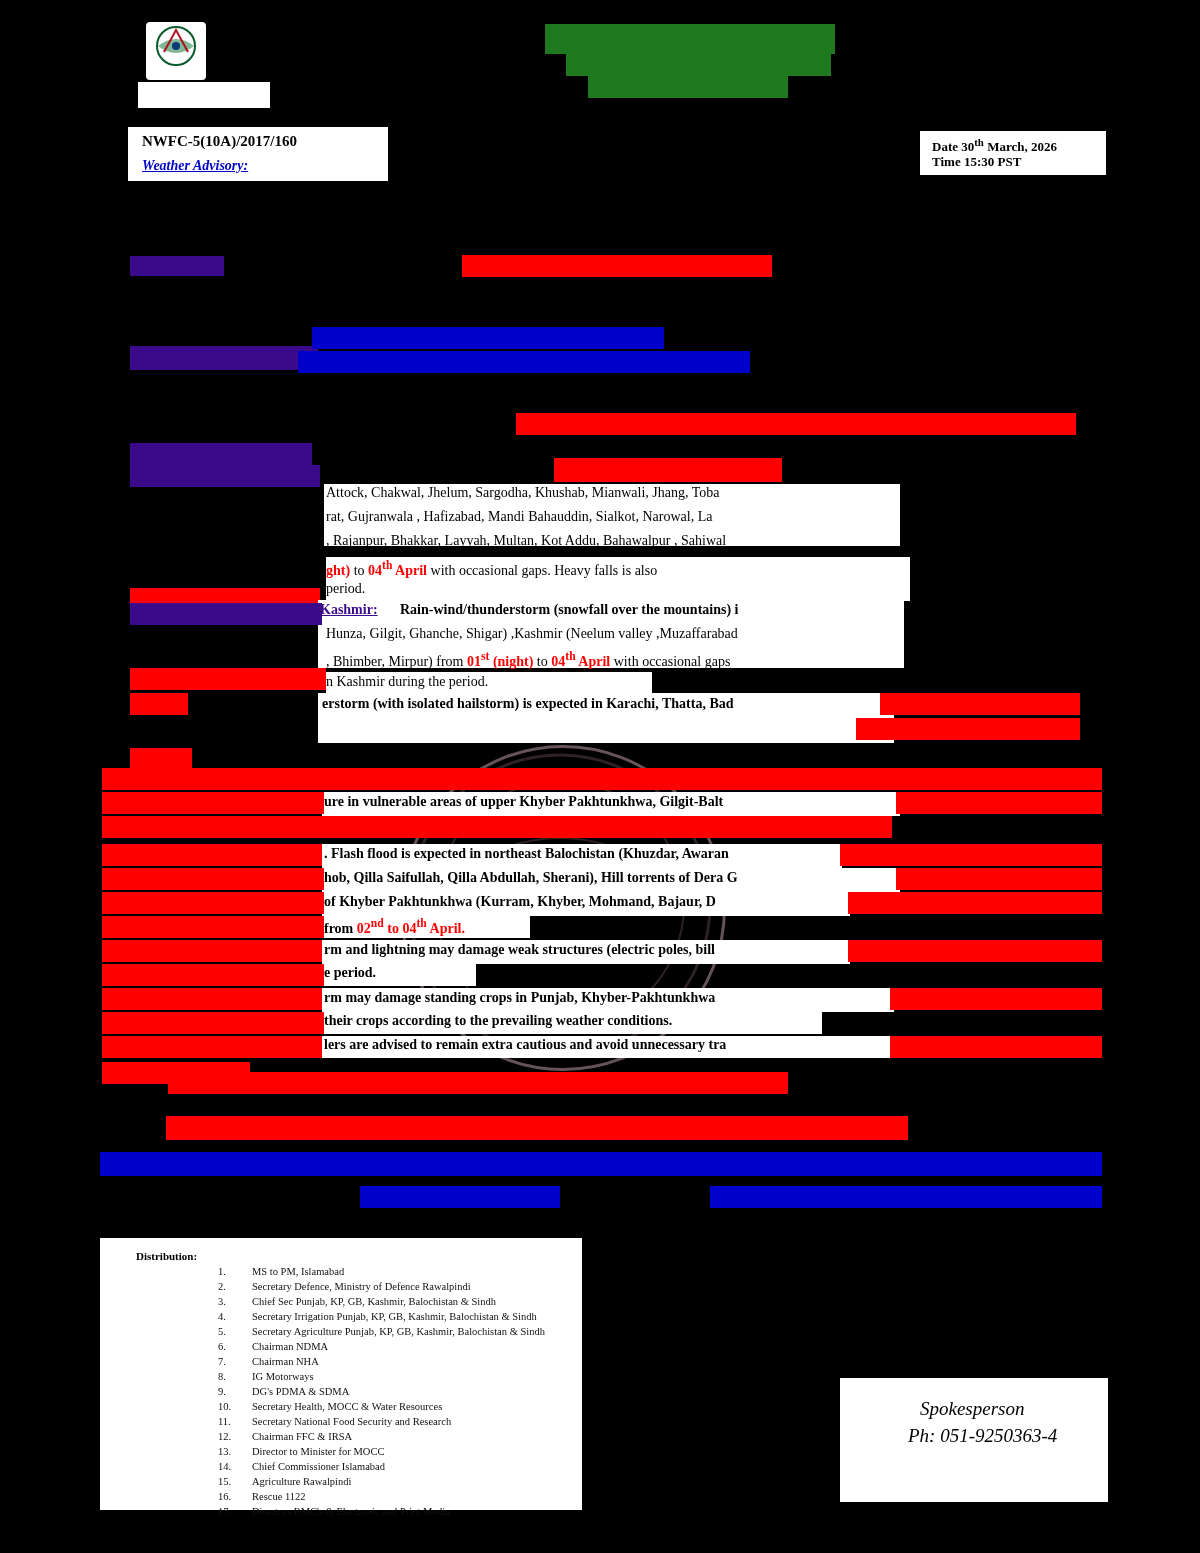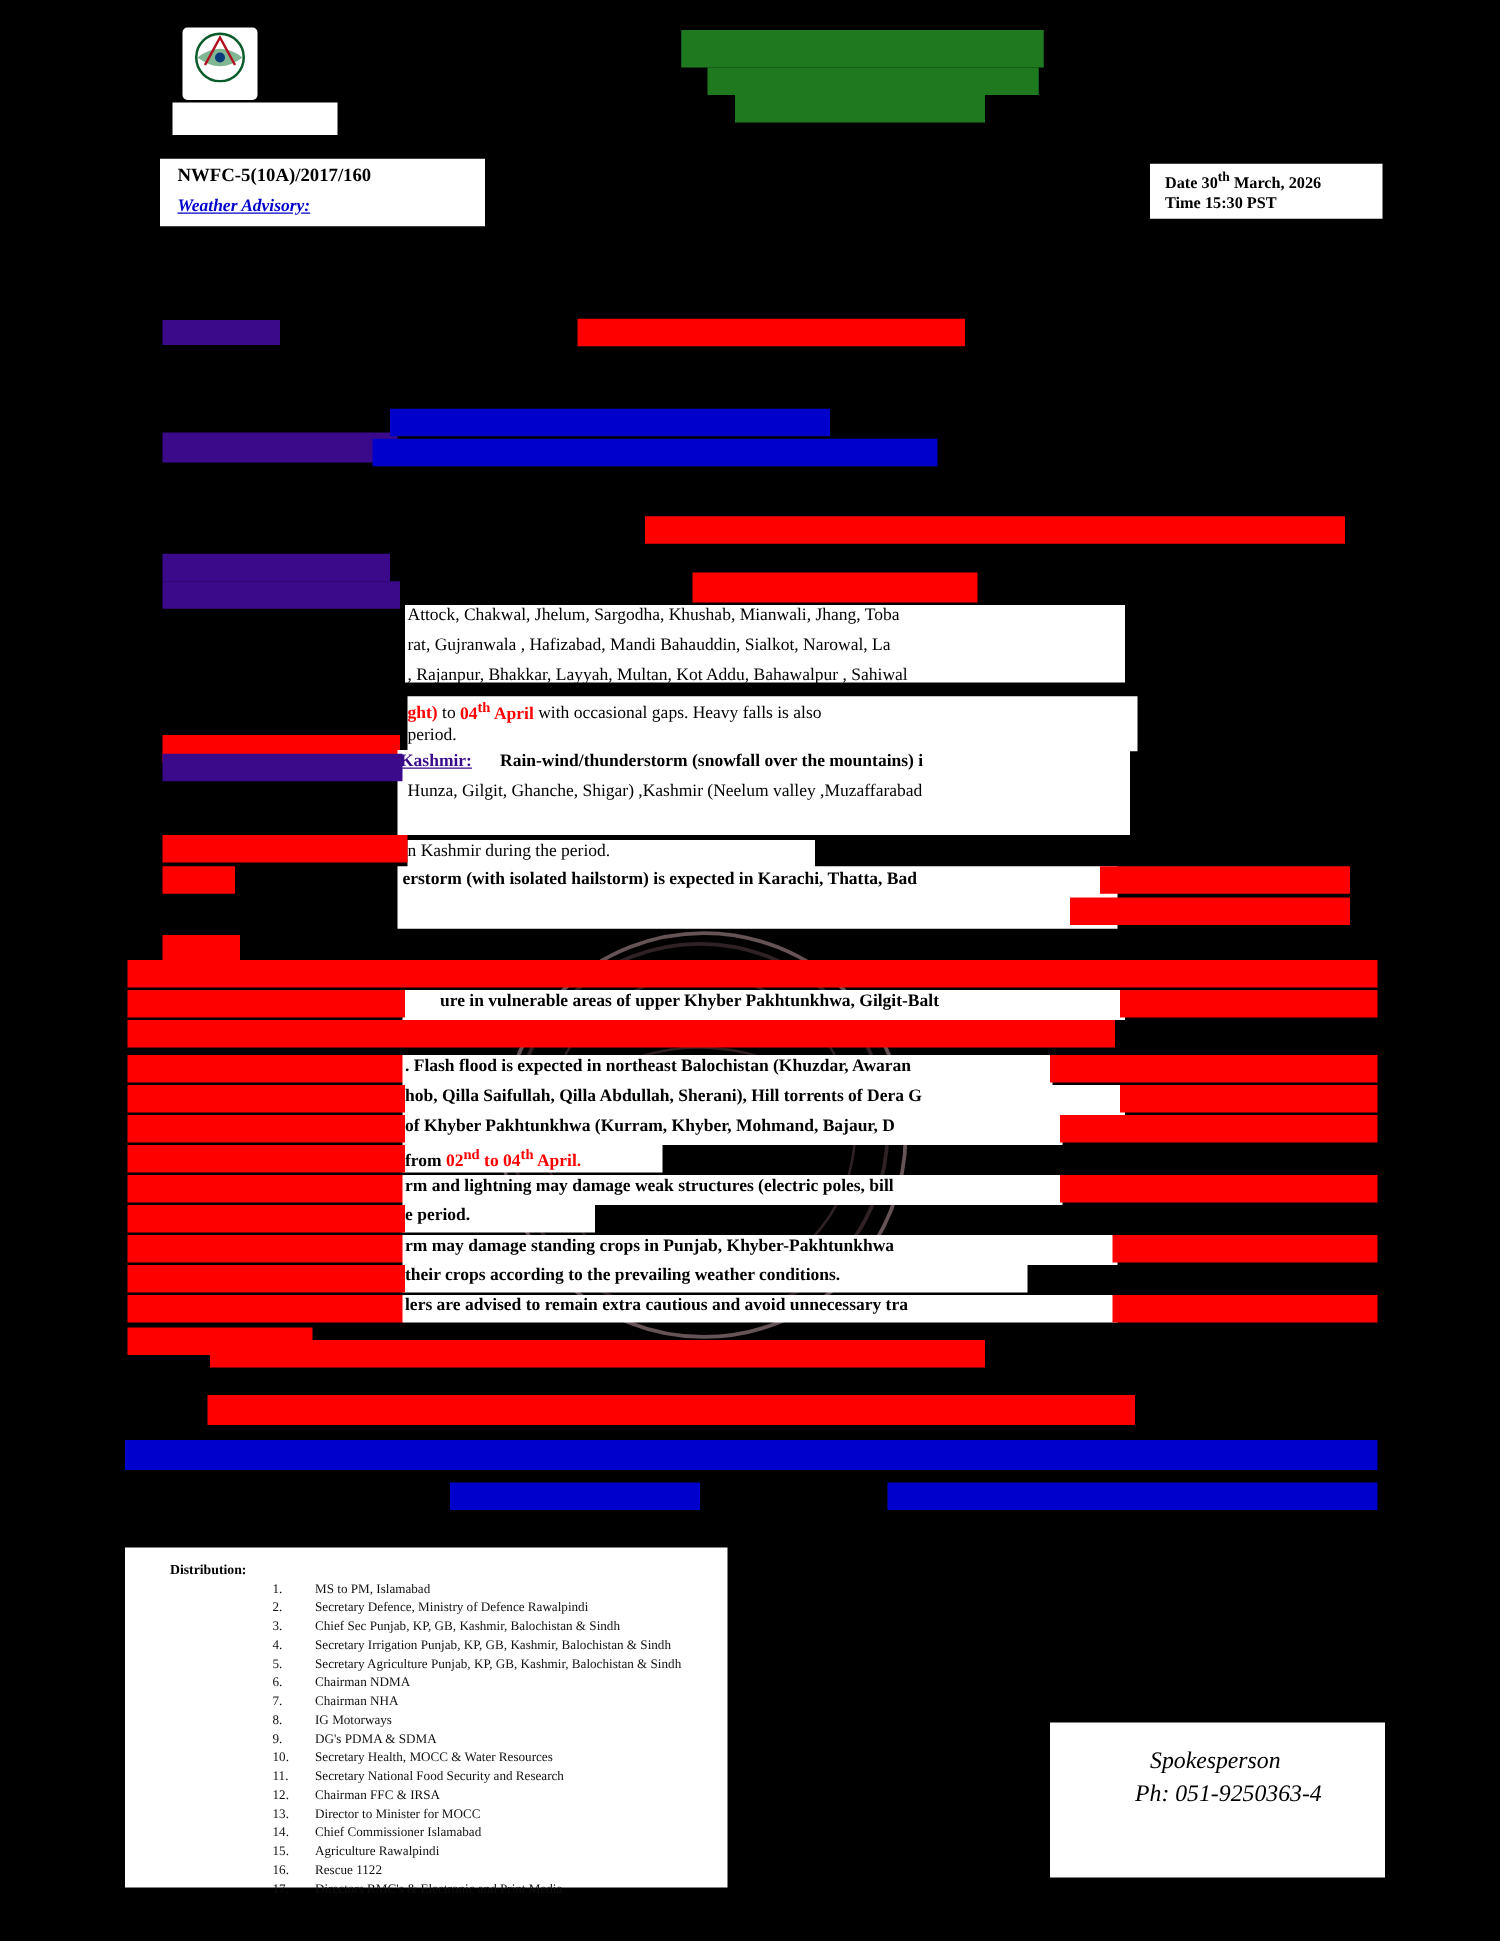--- a/index.html
+++ b/index.html
@@ -78,20 +78,21 @@
     <span class="bold red">ght)</span> to <span class="bold red">04<sup>th</sup> April</span> with occasional gaps. Heavy falls is also
   </div>
   <div class="txt black" style="left:326px;top:581px;font-size:14px;">period.</div>
   <div style="position:absolute;left:130px;top:588px;width:190px;height:22px;background:#ff0000;"></div>
 
   <div class="wbox" style="left:318px;top:600px;width:586px;height:68px;"></div>
   <div style="position:absolute;left:130px;top:603px;width:192px;height:22px;background:#3a0a8a;"></div>
   <div class="txt bold und" style="left:320px;top:602px;font-size:14px;color:#3a0a8a;">Kashmir:</div>
   <div class="txt bold black" style="left:400px;top:602px;font-size:14px;">Rain-wind/thunderstorm (snowfall over the mountains) i</div>
   <div class="txt black" style="left:326px;top:626px;font-size:14px;">Hunza, Gilgit, Ghanche, Shigar) ,Kashmir (Neelum valley ,Muzaffarabad</div>
+  <div class="txt black" style="left:326px;top:650px;font-size:14px;">, Bhimber, Mirpur) from <span class="bold red">01<sup>st</sup> (night)</span> to <span class="bold red">04<sup>th</sup> April</span> with occasional gaps</div>
   <div class="wbox" style="left:326px;top:672px;width:326px;height:24px;"></div>
   <div class="txt black" style="left:326px;top:674px;font-size:14px;">n Kashmir during the period.</div>
   <div style="position:absolute;left:130px;top:668px;width:196px;height:22px;background:#ff0000;"></div>
 
   <div class="wbox" style="left:318px;top:693px;width:576px;height:50px;"></div>
   <div style="position:absolute;left:130px;top:693px;width:58px;height:22px;background:#ff0000;"></div>
   <div class="txt bold black" style="left:322px;top:696px;font-size:14px;">erstorm (with isolated hailstorm) is expected in Karachi, Thatta, Bad</div>
 
   <div style="position:absolute;left:880px;top:693px;width:200px;height:22px;background:#ff0000;"></div>
   <div style="position:absolute;left:856px;top:718px;width:224px;height:22px;background:#ff0000;"></div>
@@ -105,21 +106,21 @@
       <path d="M60 120 Q157 60 254 120" fill="none" stroke="#cf8a92" stroke-width="2"></path>
       <path d="M80 150 Q157 100 234 150" fill="none" stroke="#cf8a92" stroke-width="1.5"></path>
       <text x="157" y="40" font-size="13" fill="#cf8a92" text-anchor="middle" font-family="Liberation Serif, serif">PAKISTAN</text>
       <text x="157" y="300" font-size="12" fill="#cf8a92" text-anchor="middle" font-family="Liberation Serif, serif">DEPARTMENT</text>
     </svg>
   </div>
 
   <div style="position:absolute;left:134px;top:772px;width:9px;height:9px;background:#ff0000;border-radius:50%;"></div>
   <div style="position:absolute;left:102px;top:768px;width:1000px;height:22px;background:#ff0000;"></div>
   <div class="wbox" style="left:322px;top:792px;width:578px;height:24px;"></div>
-  <div class="txt bold black" style="left:324px;top:794px;font-size:14px;margin-left:28px;">ure in vulnerable areas of upper Khyber Pakhtunkhwa, Gilgit-Balt</div>
+  <div class="txt bold black" style="left:324px;top:794px;font-size:14px;">ure in vulnerable areas of upper Khyber Pakhtunkhwa, Gilgit-Balt</div>
   <div style="position:absolute;left:102px;top:792px;width:222px;height:22px;background:#ff0000;"></div>
   <div style="position:absolute;left:896px;top:792px;width:206px;height:22px;background:#ff0000;"></div>
   <div style="position:absolute;left:102px;top:816px;width:790px;height:22px;background:#ff0000;"></div>
 
   <div style="position:absolute;left:134px;top:848px;width:9px;height:9px;background:#ff0000;border-radius:50%;"></div>
   <div style="position:absolute;left:102px;top:844px;width:222px;height:22px;background:#ff0000;"></div>
   <div class="wbox" style="left:322px;top:844px;width:520px;height:24px;"></div>
   <div class="txt bold black" style="left:324px;top:846px;font-size:14px;">. Flash flood is expected in northeast Balochistan (Khuzdar, Awaran</div>
   <div style="position:absolute;left:840px;top:844px;width:262px;height:22px;background:#ff0000;"></div>
 

